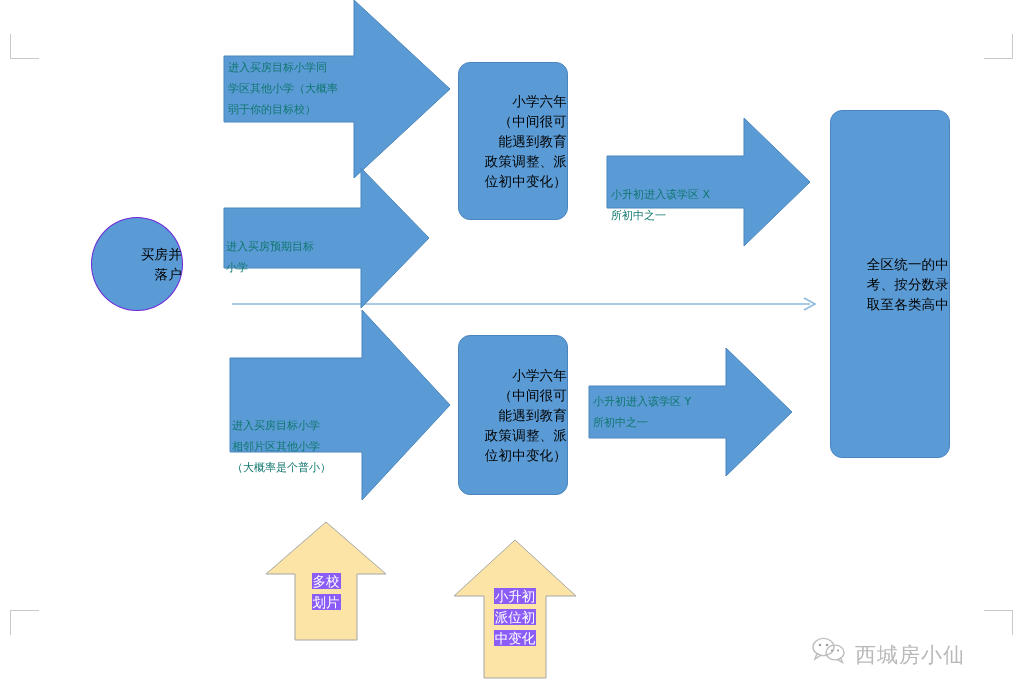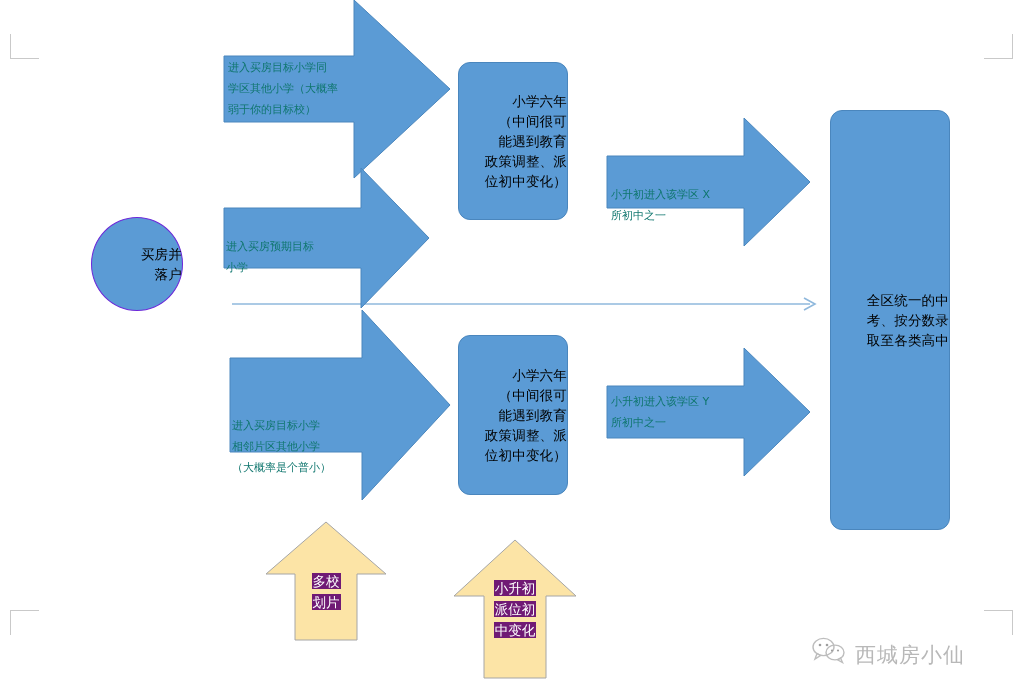--- a/index.html
+++ b/index.html
@@ -81,21 +81,21 @@
   
   .uparrow-text {
     position: absolute;
     text-align: center;
     font-size: 13.5px;
     line-height: 21px;
     pointer-events: none;
     color: #ffffff;
   }
   .uparrow-text span {
-    background: #701a75;
+    background: #8b5cf6;
     color: #ffffff;
     padding: 0 1px;
     box-decoration-break: clone;
     -webkit-box-decoration-break: clone;
   }
 
   
   .thin-connector { position: absolute; }
 
   
@@ -175,49 +175,49 @@
   </div>
 
   <div class="shape roundrect" style="left:458px; top:335px; width:110px; height:160px;">
     <div class="shape-label">小学六年
 （中间很可
 能遇到教育
 政策调整、派
 位初中变化）</div>
   </div>
 
-  <div class="arrow-wrap" style="left:607px; top:348px;">
+  <div class="arrow-wrap" style="left:589px; top:348px;">
     <svg width="203" height="128" viewBox="0 0 203 128">
       <polygon points="0,38 137,38 137,0 203,64 137,128 137,90 0,90" fill="#5B9BD5" stroke="#4A86BD" stroke-width="1"></polygon>
     </svg>
     <div class="arrow-text" style="left:4px; top:43px; width:134px;">小升初进入该学区 Y
 所初中之一</div>
   </div>
 
-  <div class="shape roundrect" style="left:830px; top:110px; width:120px; height:420px;">
+  <div class="shape roundrect" style="left:830px; top:110px; width:120px; height:348px;">
     <div class="shape-label">全区统一的中
 考、按分数录
 取至各类高中</div>
   </div>
 
   <div class="arrow-wrap" style="left:266px; top:522px;">
     <svg width="120" height="118" viewBox="0 0 120 118">
       <polygon points="60,0 120,52 91,52 91,118 29,118 29,52 0,52" fill="#FCE4A6" stroke="#A6A6A6" stroke-width="1"></polygon>
     </svg>
     <div class="uparrow-text" style="left:22px; top:49px; width:76px;">
         <div><span>多校</span></div>
         <div><span>划片</span></div>
       </div>
   </div>
 
   <div class="arrow-wrap" style="left:454px; top:540px;">
     <svg width="122" height="138" viewBox="0 0 122 138">
       <polygon points="61,0 122,56 92,56 92,138 30,138 30,56 0,56" fill="#FCE4A6" stroke="#A6A6A6" stroke-width="1"></polygon>
     </svg>
-    <div class="uparrow-text" style="left:22px; top:38px; width:78px;">
+    <div class="uparrow-text" style="left:22px; top:46px; width:78px;">
         <div><span>小升初</span></div>
         <div><span>派位初</span></div>
         <div><span>中变化</span></div>
       </div>
   </div>
 
   <div class="watermark" style="left:812px; top:636px;">
     <span>
       <svg width="34" height="28" viewBox="0 0 34 28">
         <ellipse cx="11.5" cy="11" rx="10.5" ry="8.6" fill="none" stroke="#bdbdbd" stroke-width="1.4"></ellipse>

